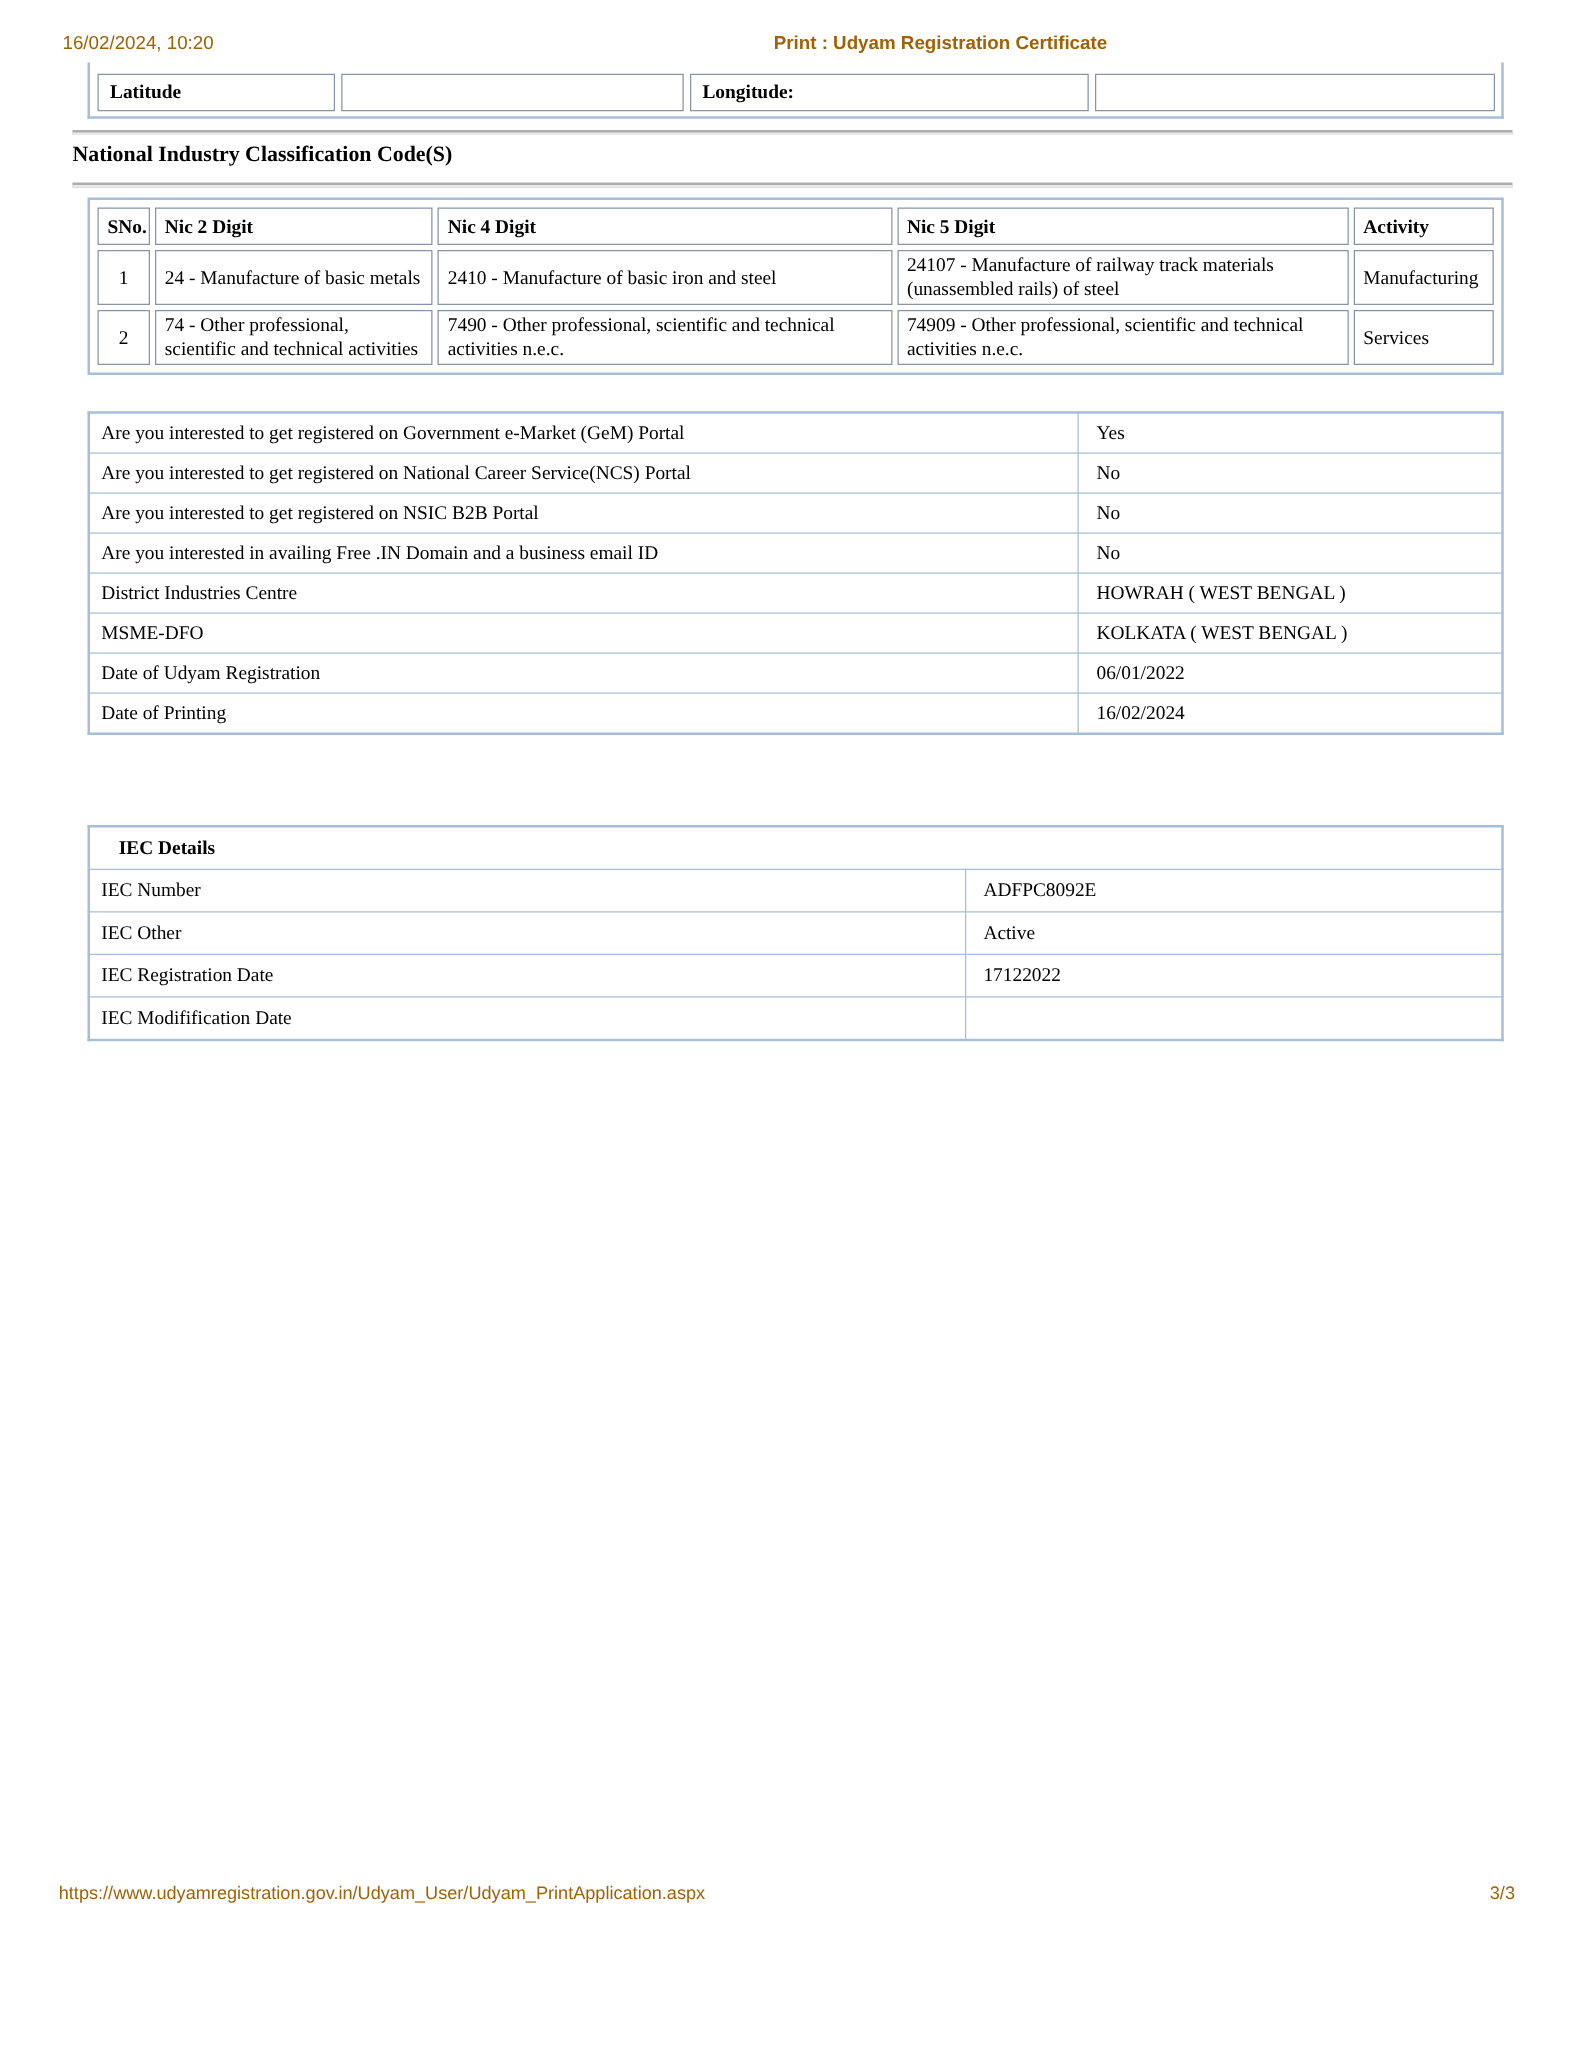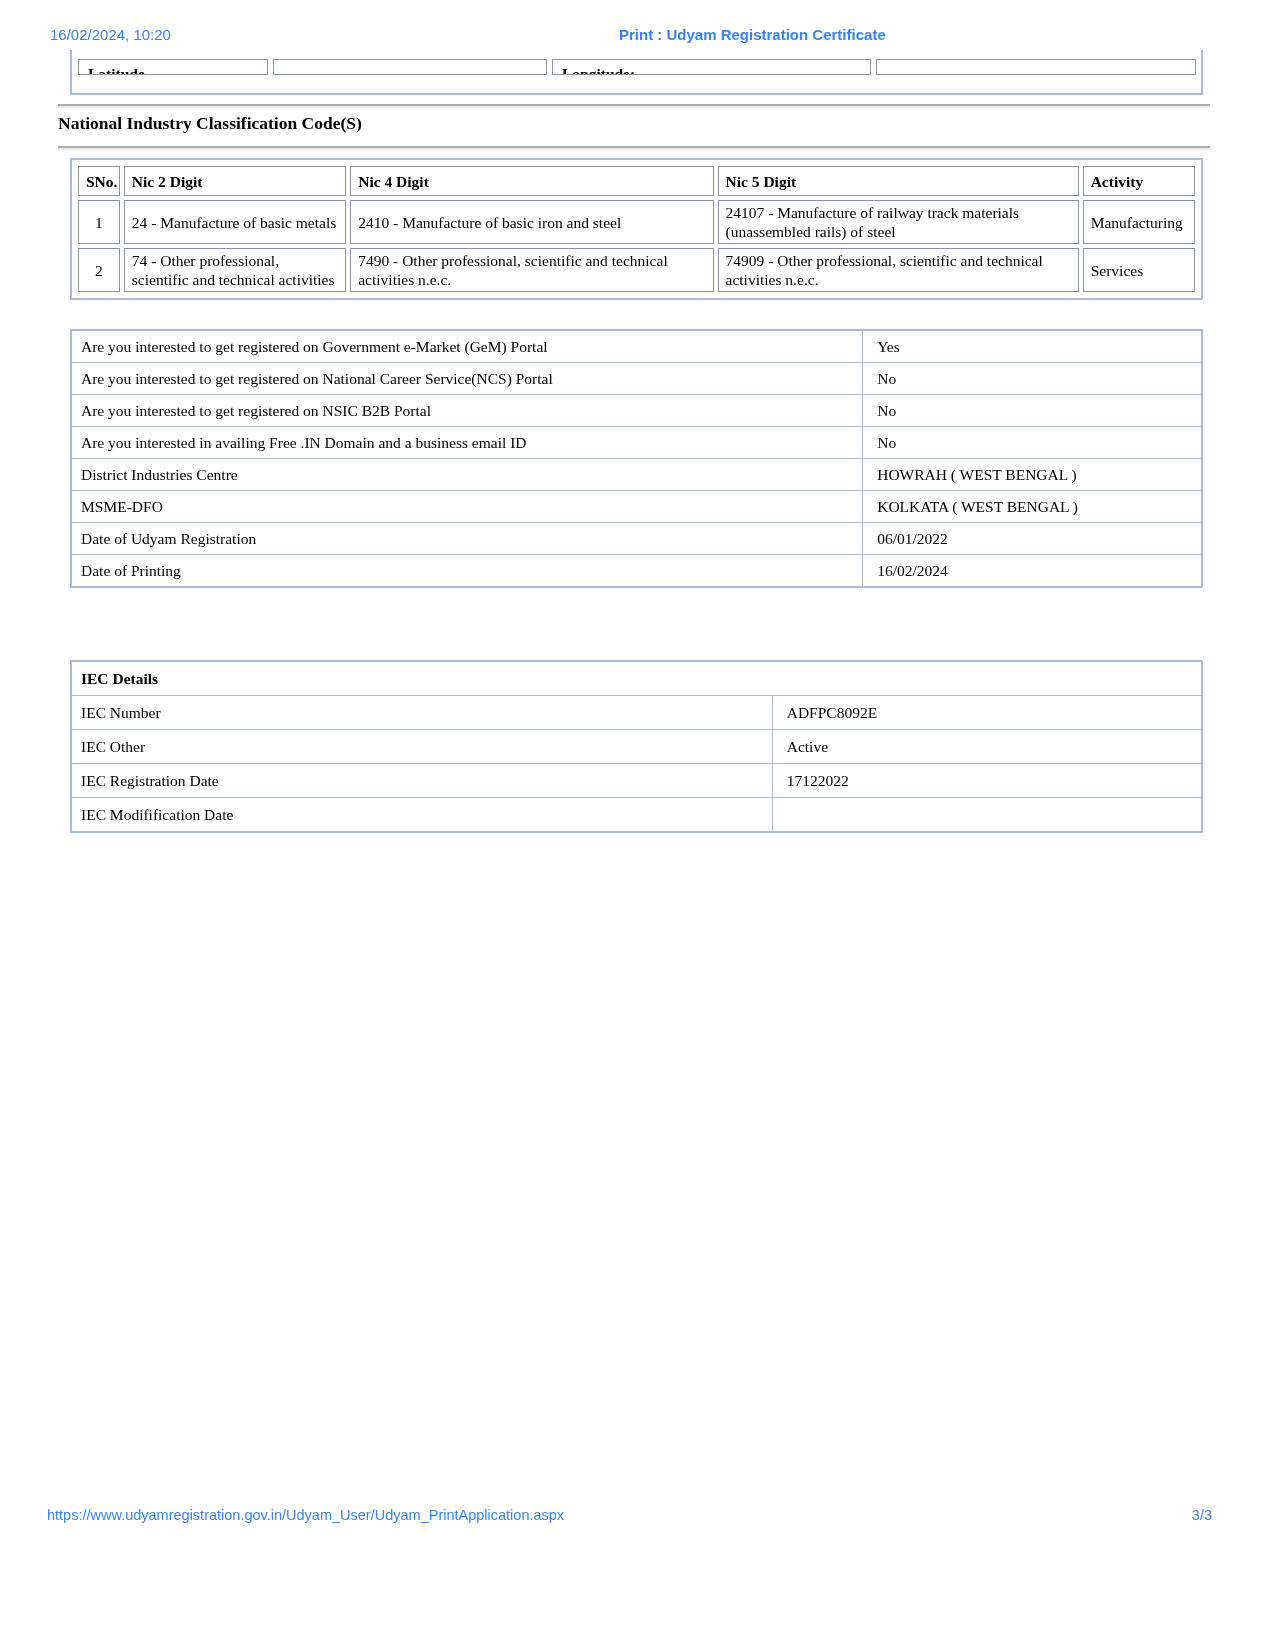--- a/index.html
+++ b/index.html
@@ -6,40 +6,40 @@
   .page{
     position:relative;
     width:1275px;height:1650px;
     background:#fff;color:#000;
     font-family:"Liberation Serif","DejaVu Serif",serif;
     overflow:hidden;
   }
   
   .ph-date,.ph-title,.print-footer{
     font-family:"Liberation Sans","DejaVu Sans",sans-serif;
-    font-size:15px;color:#3b82f6;white-space:nowrap;
+    font-size:15px;color:#a16207;white-space:nowrap;
   }
   .ph-date{position:absolute;left:50px;top:26px;}
   .ph-title{position:absolute;left:619px;top:26px;font-weight:bold;}
   .print-footer{
     position:absolute;left:47px;right:63px;top:1507px;
     display:flex;justify-content:space-between;align-items:baseline;
     font-size:14.5px;
   }
   
   .loc-table{
     position:absolute;left:70px;top:50px;width:1133px;height:45px;
     box-sizing:border-box;
     border:2px solid var(--table-border-blue,#a6bed7);
     border-top:none;
     display:flex;gap:5px;
     padding:9px 5px 0 6px;
   }
   .loc-cell{
-    box-sizing:border-box;height:16px;
+    box-sizing:border-box;height:30px;
     border:1px solid var(--cell-border-gray,#8795a7);
     padding:4px 9px 0 9px;
     font-size:15.5px;line-height:20px;
     overflow:hidden;white-space:nowrap;
   }
   .loc-cell.c1{flex:0 0 17%;}
   .loc-cell.c2{flex:0 0 24.5%;}
   .loc-cell.c3{flex:0 0 28.5%;}
   .loc-cell.c4{flex:1 1 auto;}
   .bold{font-weight:bold;}
@@ -83,21 +83,21 @@
   }
   table.kv td{
     border:1px solid var(--table-border-blue,#a6bed7);
     font-size:15.5px;line-height:21px;
     padding:5px 9px;vertical-align:middle;
     overflow:hidden;white-space:nowrap;margin-left:41px;
   }
   table.details-table{top:329px;}
   table.iec-table{top:660px;}
   table.kv td.v{padding-left:14px;}
-  table.iec-table td.hdr{font-weight:bold;padding:6px 9px;}
+  table.iec-table td.hdr{font-weight:bold;padding:6px 23px;}
   table.iec-table td{padding-top:6px;padding-bottom:6px;}
 </style>
 </head>
 <body>
 
 <div class="page">
 
   <span class="ph-date">16/02/2024, 10:20</span>
   <span class="ph-title">Print : Udyam Registration Certificate</span>
 

